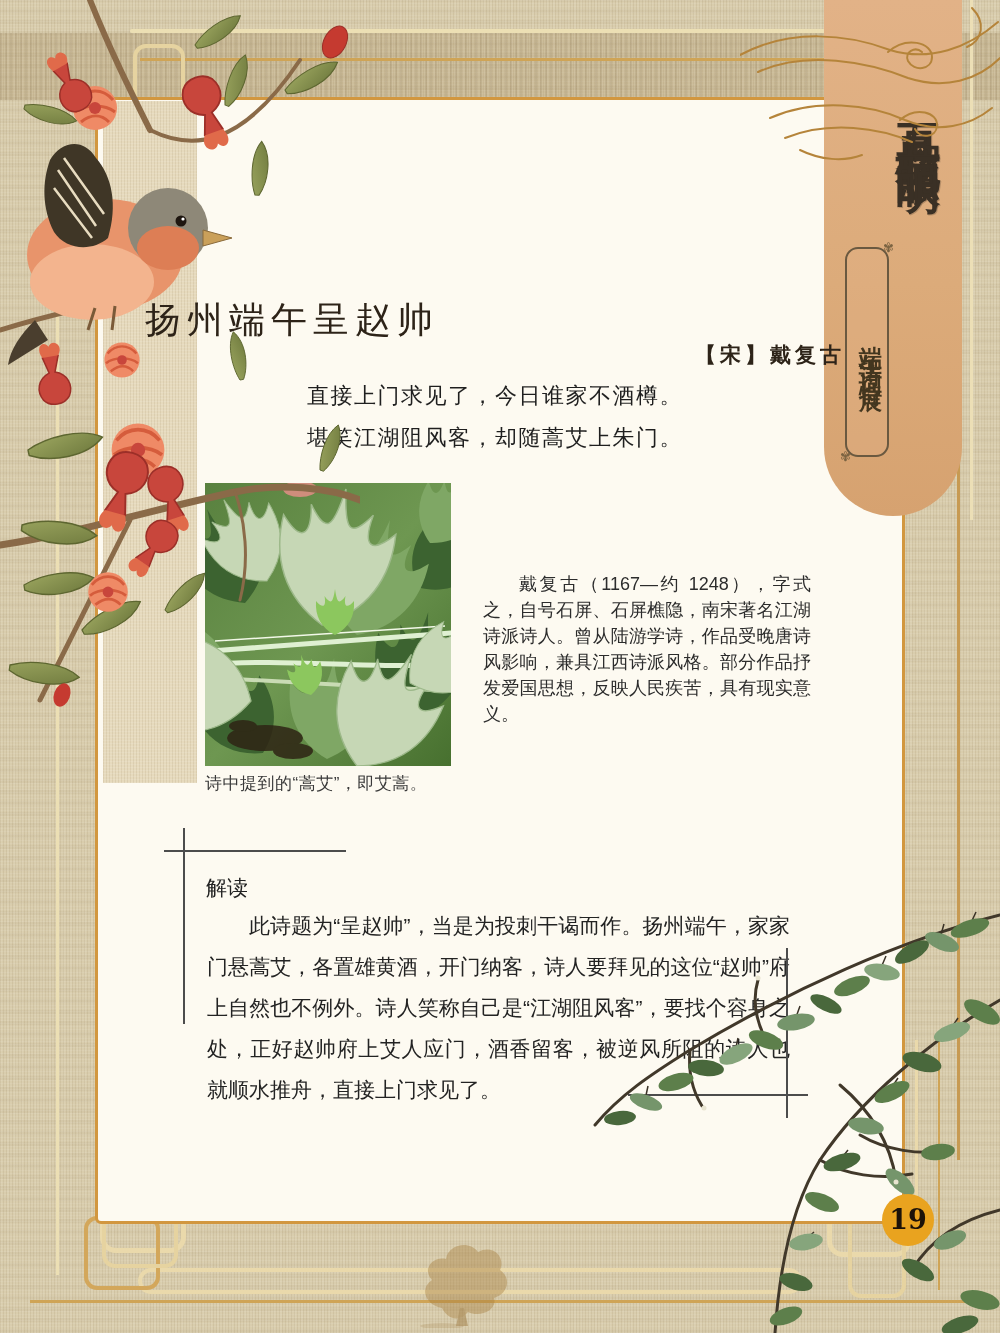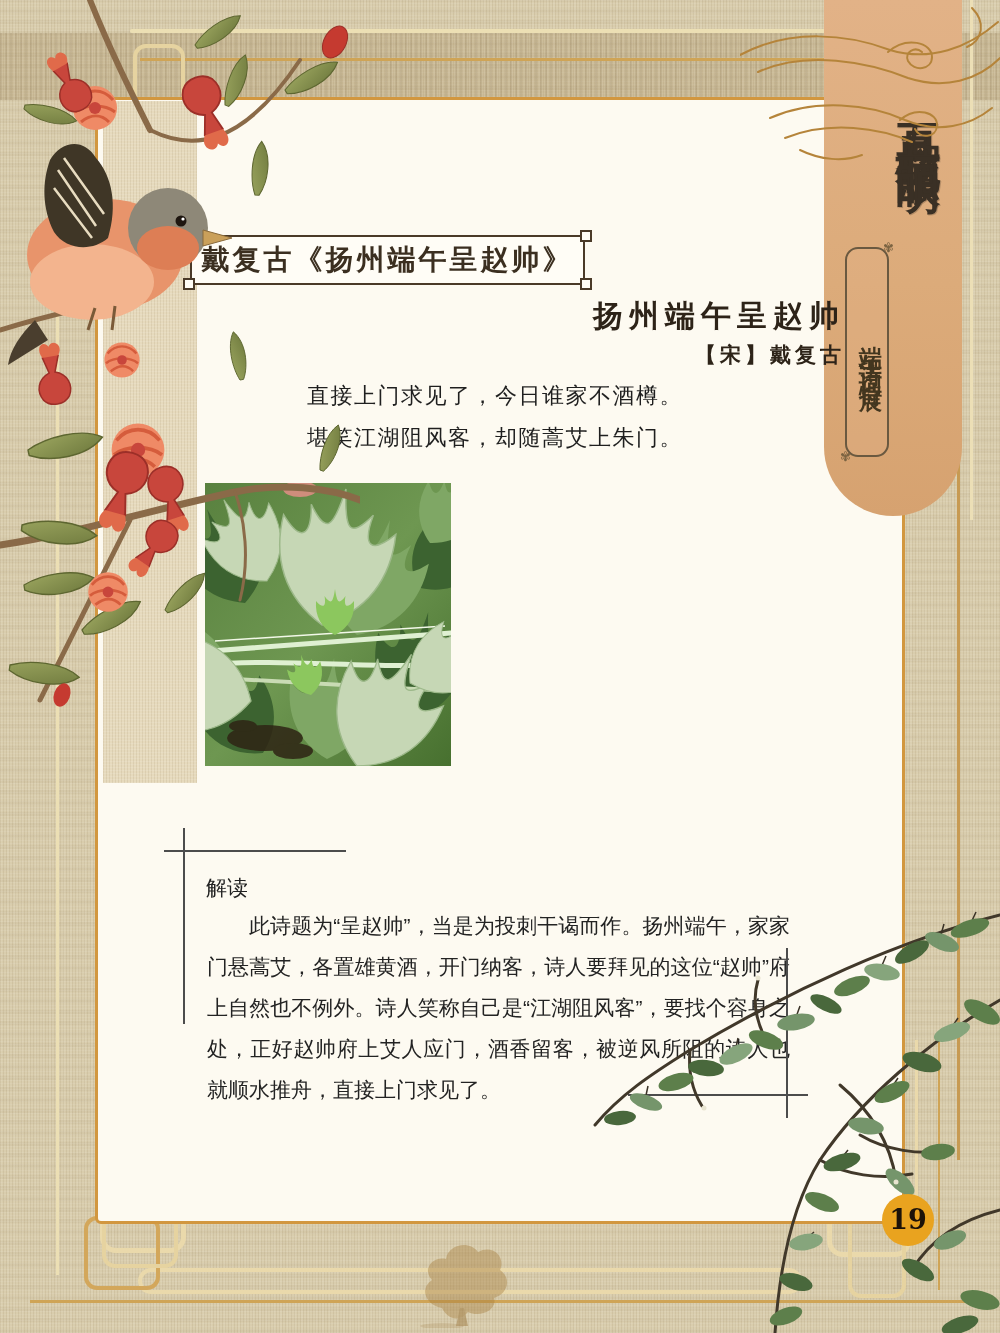--- a/index.html
+++ b/index.html
@@ -73,22 +73,22 @@
   .plaque{left:190px;top:235px;width:391px;height:46px;z-index:20;
     background:#fffdf6;border:2.5px solid #4a3a28;border-radius:3px;}
   .plaque-title{width:100%;text-align:center;line-height:46px;
     font-family:"DejaVu Serif",serif;font-weight:bold;font-size:28px;letter-spacing:3px;color:#3b2f20;}
   .nub{position:absolute;width:8px;height:8px;border:2px solid #4a3a28;background:#fffdf6;}
   .nub.tl{left:-9px;top:-7px;}  .nub.bl{left:-9px;bottom:-7px;}
   .nub.tr{right:-9px;top:-7px;} .nub.br{right:-9px;bottom:-7px;}
 
   
   .poem-wrap{left:145px;top:0;width:700px;height:0;z-index:20;}
-  .poem-title{position:absolute;left:0;top:296px;width:700px;text-align:right;
-    font-family:"DejaVu Serif",serif;font-weight:bold;font-size:30px;letter-spacing:6px;color:#2d2318;}
+  .poem-title{position:absolute;left:0;top:296px;width:700px;text-align:left;
+    font-family:"DejaVu Serif",serif;font-weight:normal;font-size:36px;letter-spacing:6px;color:#2d2318;}
   .poem-author{position:absolute;left:0;top:341px;width:700px;text-align:right;
     font-family:"DejaVu Serif",serif;font-weight:bold;font-size:21px;letter-spacing:4px;color:#2d2318;}
   .poem-line1{position:absolute;left:0;top:381px;width:700px;text-align:center;
     font-size:22px;letter-spacing:1.5px;color:#1f1f1f;}
   .poem-line2{position:absolute;left:0;top:423px;width:700px;text-align:center;
     font-size:22px;letter-spacing:1.5px;color:#1f1f1f;}
 
   
   .photo{left:205px;top:483px;width:246px;height:283px;z-index:20;overflow:hidden;}
   .caption{left:205px;top:772px;width:300px;z-index:20;font-size:17px;color:#3a3a3a;letter-spacing:.5px;}
@@ -168,27 +168,20 @@
       <path d="M60,150 C80,160 104,162 122,155"></path>
     </g>
   </svg>
   <div class="abs banner-title">五月榴花照眼明</div>
   <div class="abs tag-frame">
     <div class="abs tag-text">端午诗词特展</div>
     <span class="tag-flower tf-top">✾</span>
     <span class="tag-flower tf-bot">✾</span>
   </div>
 
-  <div class="abs plaque">
-    <div class="nub tl"></div>
-    <div class="nub bl"></div>
-    <div class="nub tr"></div>
-    <div class="nub br"></div>
-    <div class="plaque-title">戴复古《扬州端午呈赵帅》</div>
-  </div>
 
   <div class="abs poem-wrap">
     <div class="poem-title">扬州端午呈赵帅</div>
     <div class="poem-author">【宋】戴复古</div>
     <div class="poem-line1">直接上门求见了，今日谁家不酒樽。</div>
     <div class="poem-line2">堪笑江湖阻风客，却随蒿艾上朱门。</div>
   </div>
 
   <svg class="abs photo" viewBox="0 0 246 283">
     <defs>
@@ -230,21 +223,23 @@
     <g fill="#8cc75e">
       <use href="#mug" transform="translate(130,152) scale(0.5)"></use>
       <use href="#mug" transform="translate(106,212) rotate(-14) scale(0.45)"></use>
     </g>
     <g fill="#2e2414" opacity=".85">
       <ellipse cx="60" cy="255" rx="38" ry="13"></ellipse>
       <ellipse cx="88" cy="268" rx="20" ry="8"></ellipse>
       <ellipse cx="38" cy="243" rx="14" ry="6"></ellipse>
     </g>
   </svg>
-
+  <div class="abs caption">诗中提到的“蒿艾”，即艾蒿。</div>
+
+  <div class="abs bio">戴复古（1167—约 1248），字式之，自号石屏、石屏樵隐，南宋著名江湖诗派诗人。曾从陆游学诗，作品受晚唐诗风影响，兼具江西诗派风格。部分作品抒发爱国思想，反映人民疾苦，具有现实意义。</div>
 
   <div class="abs jd-head">解读</div>
   <div class="abs jd-body">此诗题为“呈赵帅”，当是为投刺干谒而作。扬州端午，家家门悬蒿艾，各置雄黄酒，开门纳客，诗人要拜见的这位“赵帅”府上自然也不例外。诗人笑称自己是“江湖阻风客”，要找个容身之处，正好赵帅府上艾人应门，酒香留客，被逆风所阻的诗人也就顺水推舟，直接上门求见了。</div>
 
   <div class="abs xline xv1"></div>
   <div class="abs xline xh1"></div>
   <div class="abs xline xv2"></div>
   <div class="abs xline xh2"></div>
 
   <svg class="abs flowers" viewBox="0 0 360 760">

